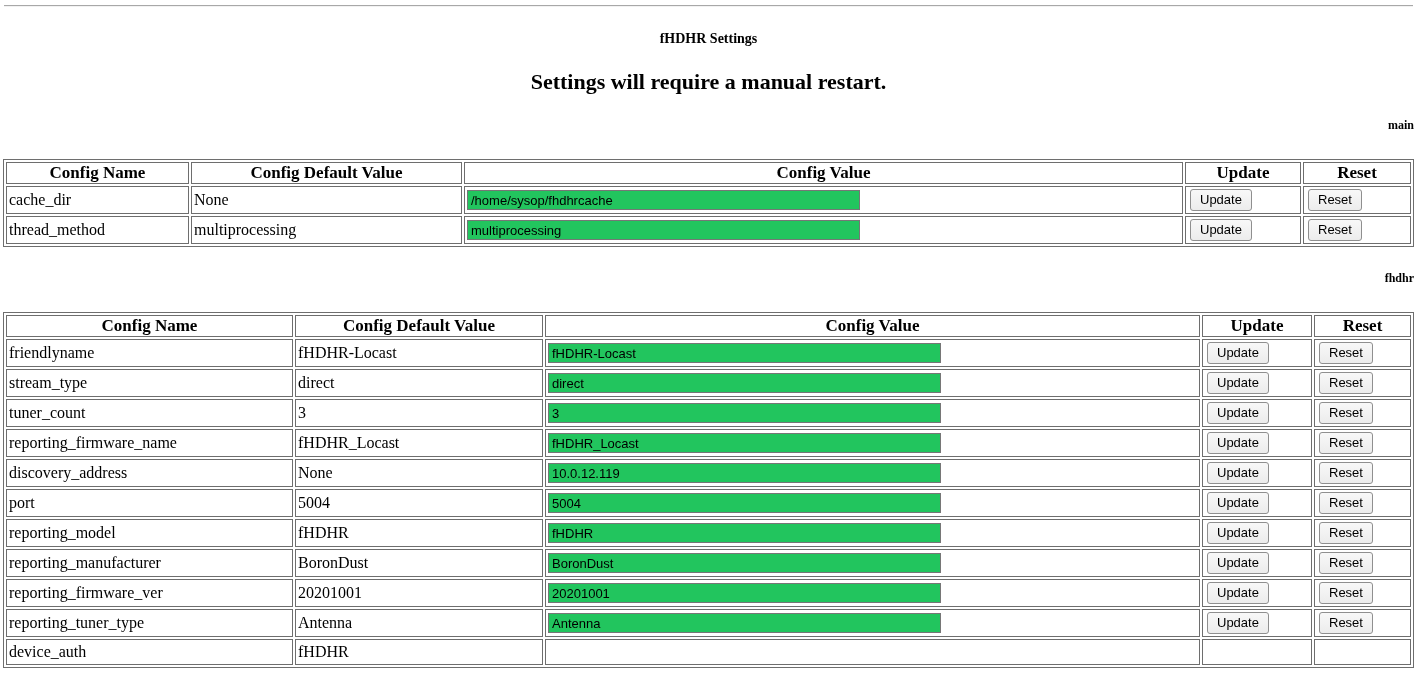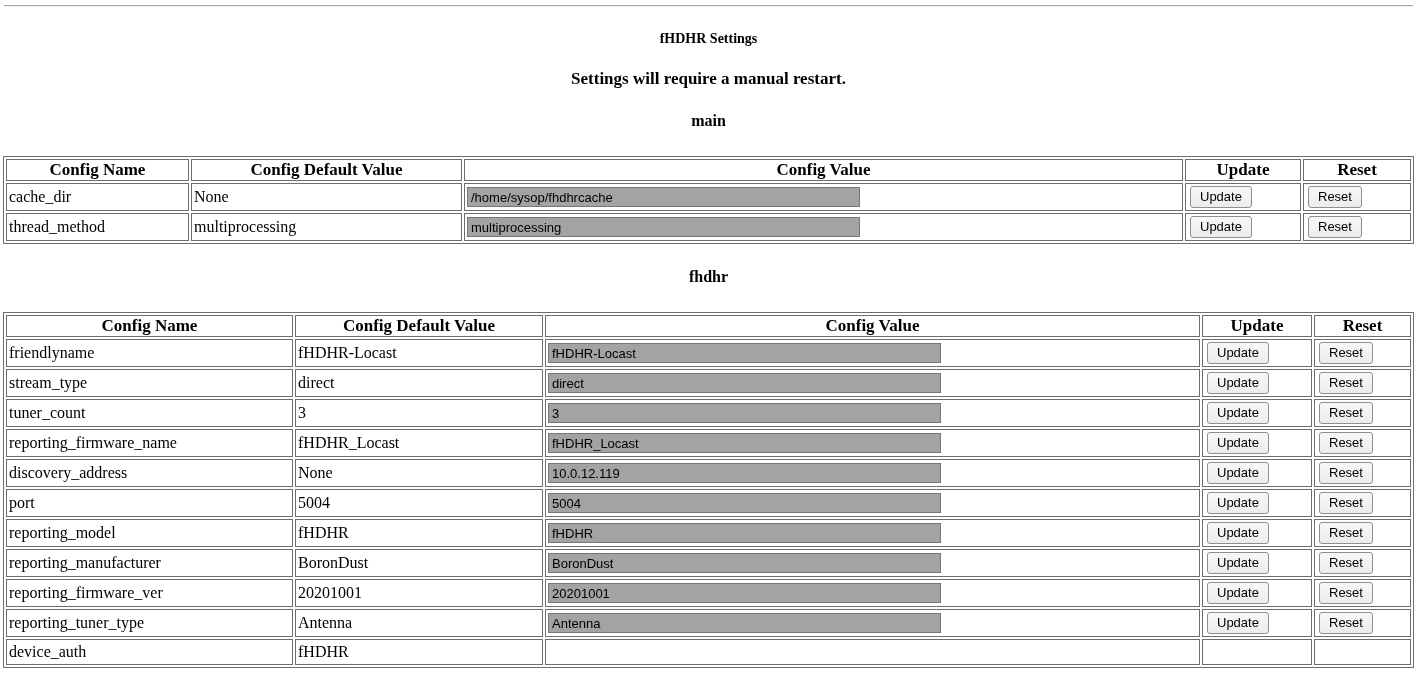--- a/index.html
+++ b/index.html
@@ -19,22 +19,22 @@
     border: none;
     border-top: 1px solid #a8a8a8;
     border-bottom: 1px solid #f2f2f2;
   }
   .heading {
     text-align: center;
     font-weight: bold;
     font-family: "Liberation Serif", serif;
   }
   .page-title    { font-size: 14px; margin: 24px 0 9px 0; }
-  .page-subtitle { font-size: 17px; margin: 22px 0 0 0; }
-  .section-title { font-size: 16px; margin: 23px 0 26px 0; }
+  .page-subtitle { font-size: 22px; margin: 22px 0 0 0; }
+  .section-title { font-size: 12px; margin: 23px 0 26px 0; text-align: right; }
   table.cfg-table {
     width: 100%;
     table-layout: fixed;
     border-collapse: separate;
     border-spacing: 2px;
     border: 1px solid #6e6e6e;
     margin: 0;
   }
   table.cfg-table th, table.cfg-table td {
     border: 1px solid #6e6e6e;
@@ -59,21 +59,21 @@
   }
   .cfg-input {
     width: 385px;
     height: 16px;
     font-family: "Liberation Sans", sans-serif;
     font-size: 13px;
     color: #000;
     border: 1px solid #767676;
     padding: 1px 3px;
     margin: 1px 0;
-    background: #a3a3a3;
+    background: #22c55e;
   }
   .btn {
     font-family: "Liberation Sans", sans-serif;
     font-size: 13px;
     color: #000;
     background: linear-gradient(#f8f8f8, #ececec);
     border: 1px solid #8f8f8f;
     border-radius: 3px;
     padding: 2px 9px 3px 9px;
     margin: 2px 2px;

